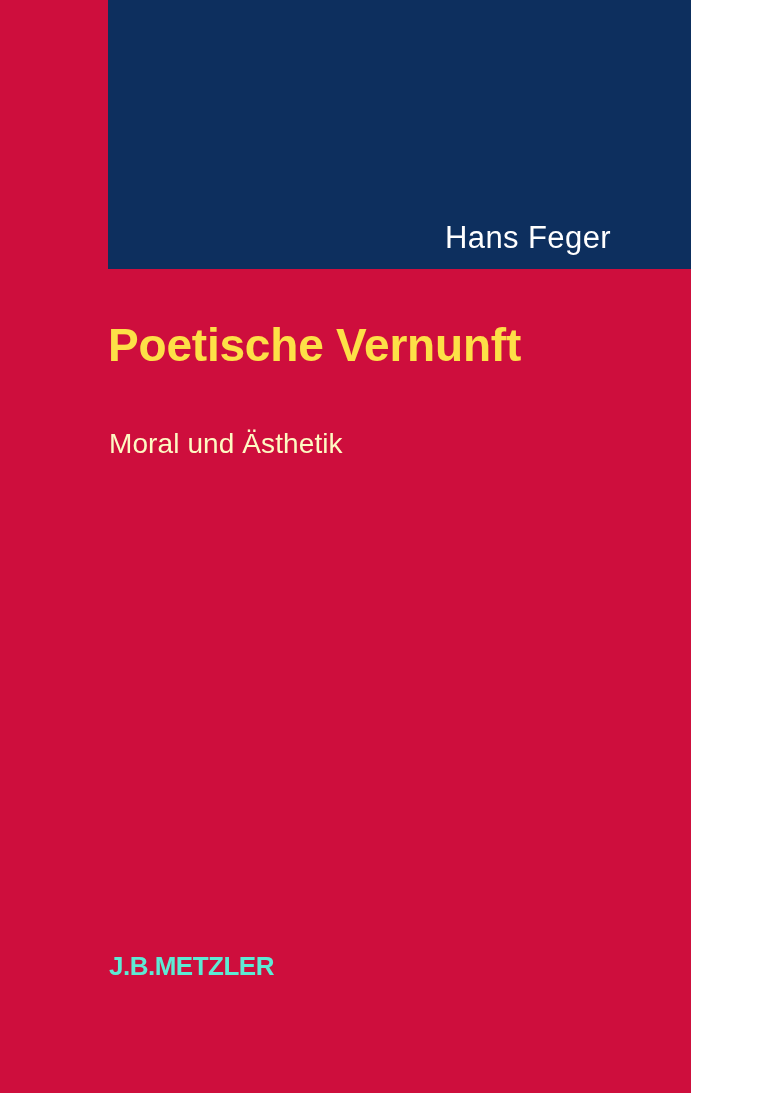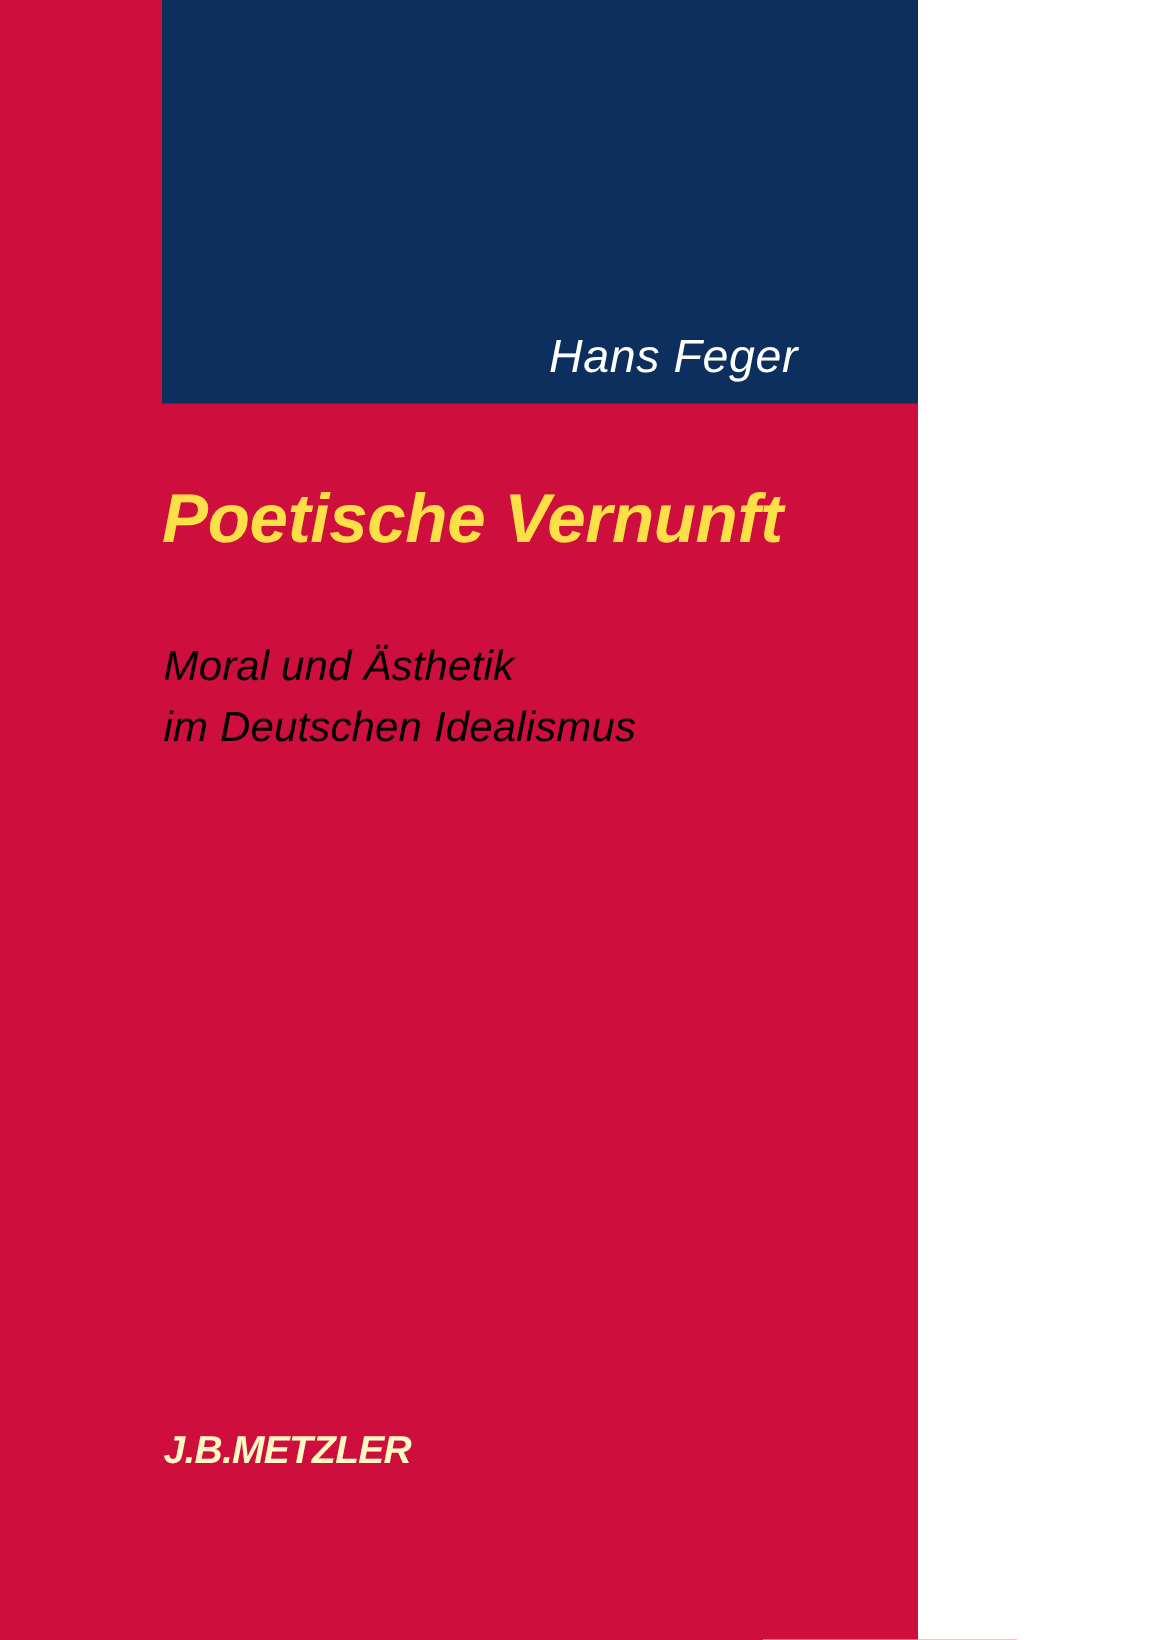--- a/index.html
+++ b/index.html
@@ -9,25 +9,24 @@
   }
   body {
     width: 766px;
     height: 1093px;
     overflow: hidden;
     font-family: "Liberation Sans", sans-serif;
   }
 
   .cover {
     position: relative;
-    width: 612px;
+    width: 691px;
     height: 1093px;
     background: #ce0e3d;
     overflow: hidden;
-    font-style: italic;
   }
 
   
   .navy-block {
     position: absolute;
     left: 108px;
     top: 0;
     width: 658px;
     height: 269px;
     background: #0d2f5e;
@@ -55,50 +54,49 @@
     font-weight: 700;
     letter-spacing: -0.2px;
     line-height: 1.1;
     white-space: nowrap;
   }
 
   .subtitle {
     position: absolute;
     left: 109px;
     top: 424px;
-    color: #000000;
+    color: #fef9c3;
     font-size: 28px;
     font-weight: 400;
     line-height: 1.45;
     letter-spacing: 0.1px;
   }
   .subtitle div { white-space: nowrap; }
 
   .publisher {
     position: absolute;
     left: 109px;
     top: 951px;
-    color: #fef9c3;
+    color: #5eead4;
     font-size: 26px;
     font-weight: 700;
     letter-spacing: -0.5px;
     white-space: nowrap;
   }
 </style>
 </head>
 <body>
 
 <div class="cover">
 
   <div class="navy-block"></div>
 
   <div class="author">Hans Feger</div>
 
   <div class="title">Poetische Vernunft</div>
 
   <div class="subtitle">
     <div>Moral und Ästhetik</div>
-    <div>im Deutschen Idealismus</div>
   </div>
 
   <div class="publisher">J.B.METZLER</div>
 
 </div>
 
 </body></html>

